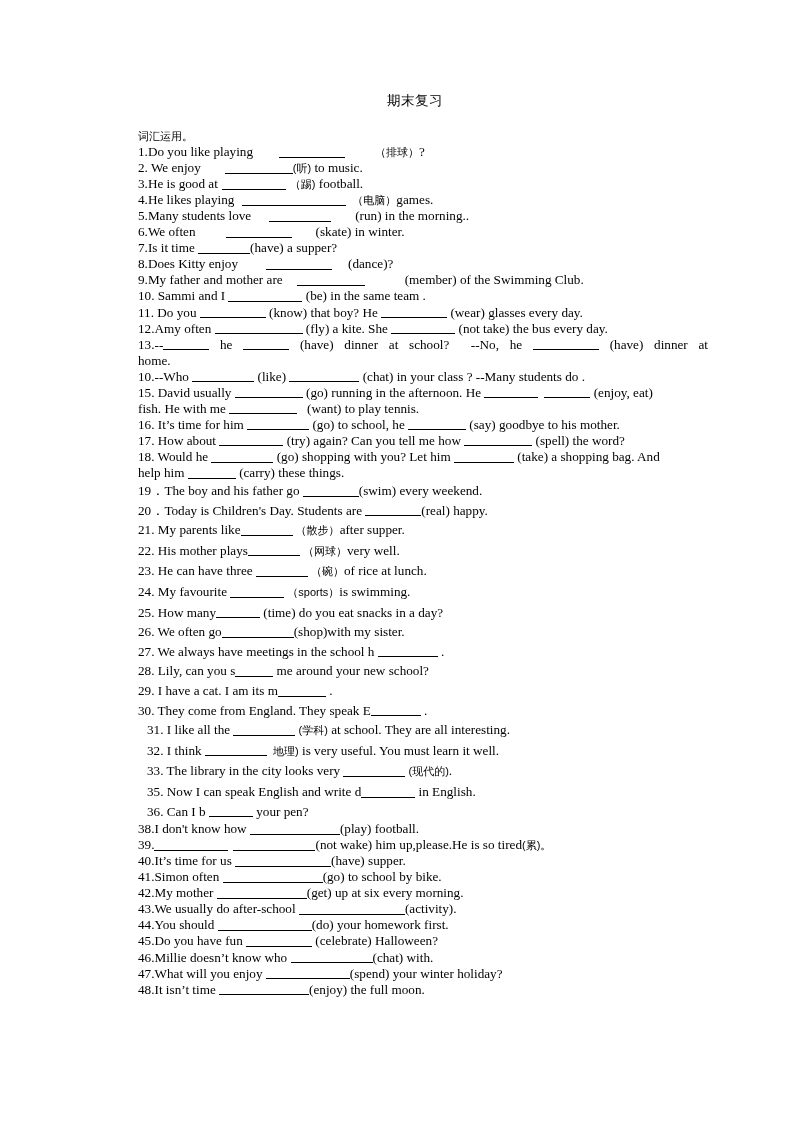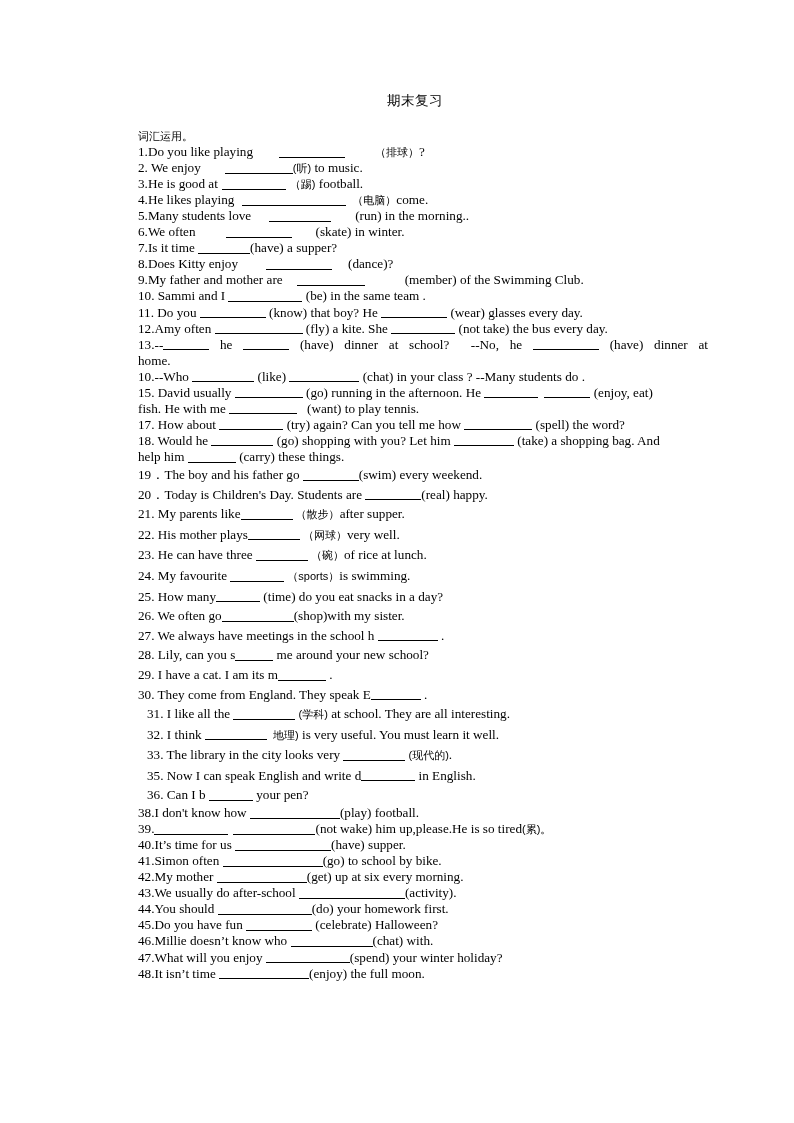--- a/index.html
+++ b/index.html
@@ -87,21 +87,21 @@
   <div class="body-block">
 
     <div class="ln cn">词汇运用。</div>
 
     <div class="ln"><span>1.Do you like playing</span><span class="sp" style="width:26px"></span><span class="blank" style="width:66px"></span><span class="sp" style="width:30px"></span><span class="cn">（排球）</span><span>?</span></div>
 
     <div class="ln"><span>2. We enjoy</span><span class="sp" style="width:24px"></span><span class="blank" style="width:68px"></span><span class="cn">(听)</span><span> to music.</span></div>
 
     <div class="ln"><span>3.He is good at</span><span class="sp" style="width:4px"></span><span class="blank" style="width:64px"></span><span class="sp" style="width:4px"></span><span class="cn">（踢)</span><span> football.</span></div>
 
-    <div class="ln"><span>4.He likes playing</span><span class="sp" style="width:8px"></span><span class="blank" style="width:104px"></span><span class="sp" style="width:6px"></span><span class="cn">（电脑）</span><span>come.</span></div>
+    <div class="ln"><span>4.He likes playing</span><span class="sp" style="width:8px"></span><span class="blank" style="width:104px"></span><span class="sp" style="width:6px"></span><span class="cn">（电脑）</span><span>games.</span></div>
 
     <div class="ln"><span>5.Many students love</span><span class="sp" style="width:18px"></span><span class="blank" style="width:62px"></span><span class="sp" style="width:24px"></span><span>(run) in the morning..</span></div>
 
     <div class="ln"><span>6.We often</span><span class="sp" style="width:30px"></span><span class="blank" style="width:66px"></span><span class="sp" style="width:24px"></span><span>(skate) in winter.</span></div>
 
     <div class="ln"><span>7.Is it time </span><span class="blank" style="width:52px"></span><span>(have) a supper?</span></div>
 
     <div class="ln"><span>8.Does Kitty enjoy</span><span class="sp" style="width:28px"></span><span class="blank" style="width:66px"></span><span class="sp" style="width:16px"></span><span>(dance)?</span></div>
 
     <div class="ln"><span>9.My father and mother are</span><span class="sp" style="width:14px"></span><span class="blank" style="width:68px"></span><span class="sp" style="width:40px"></span><span>(member) of the Swimming Club.</span></div>
@@ -113,20 +113,21 @@
     <div class="ln"><span>12.Amy often </span><span class="blank" style="width:88px"></span><span> (fly) a kite. She </span><span class="blank" style="width:64px"></span><span> (not take) the bus every day.</span></div>
 
     <div class="ln justify"><span>13.--</span><span class="blank" style="width:46px"></span><span>&nbsp; he &nbsp;</span><span class="blank" style="width:46px"></span><span>&nbsp; (have)&nbsp; dinner&nbsp; at&nbsp; school?&nbsp;&nbsp;&nbsp; --No,&nbsp; he&nbsp; </span><span class="blank" style="width:66px"></span><span>&nbsp; (have)&nbsp; dinner&nbsp; at</span></div>
     <div class="ln"><span>home.</span></div>
 
     <div class="ln"><span>10.--Who </span><span class="blank" style="width:62px"></span><span> (like) </span><span class="blank" style="width:70px"></span><span> (chat) in your class ? --Many students do .</span></div>
 
     <div class="ln"><span>15. David usually </span><span class="blank" style="width:68px"></span><span> (go) running in the afternoon. He </span><span class="blank" style="width:54px"></span><span class="sp" style="width:6px"></span><span class="blank" style="width:46px"></span><span> (enjoy, eat)</span></div>
     <div class="ln"><span>fish. He with me </span><span class="blank" style="width:68px"></span><span>&nbsp;&nbsp; (want) to play tennis.</span></div>
 
+    <div class="ln"><span>16. It’s time for him </span><span class="blank" style="width:62px"></span><span> (go) to school, he </span><span class="blank" style="width:58px"></span><span> (say) goodbye to his mother.</span></div>
 
     <div class="ln"><span>17. How about </span><span class="blank" style="width:64px"></span><span> (try) again? Can you tell me how </span><span class="blank" style="width:68px"></span><span> (spell) the word?</span></div>
 
     <div class="ln"><span>18. Would he </span><span class="blank" style="width:62px"></span><span> (go) shopping with you? Let him </span><span class="blank" style="width:60px"></span><span> (take) a shopping bag. And</span></div>
     <div class="ln"><span>help him </span><span class="blank" style="width:48px"></span><span> (carry) these things.</span></div>
 
     <div class="ln loose"><span>19．The boy and his father go </span><span class="blank" style="width:56px"></span><span>(swim) every weekend.</span></div>
 
     <div class="ln loose"><span>20．Today is Children's Day. Students are </span><span class="blank" style="width:56px"></span><span>(real) happy.</span></div>
 

